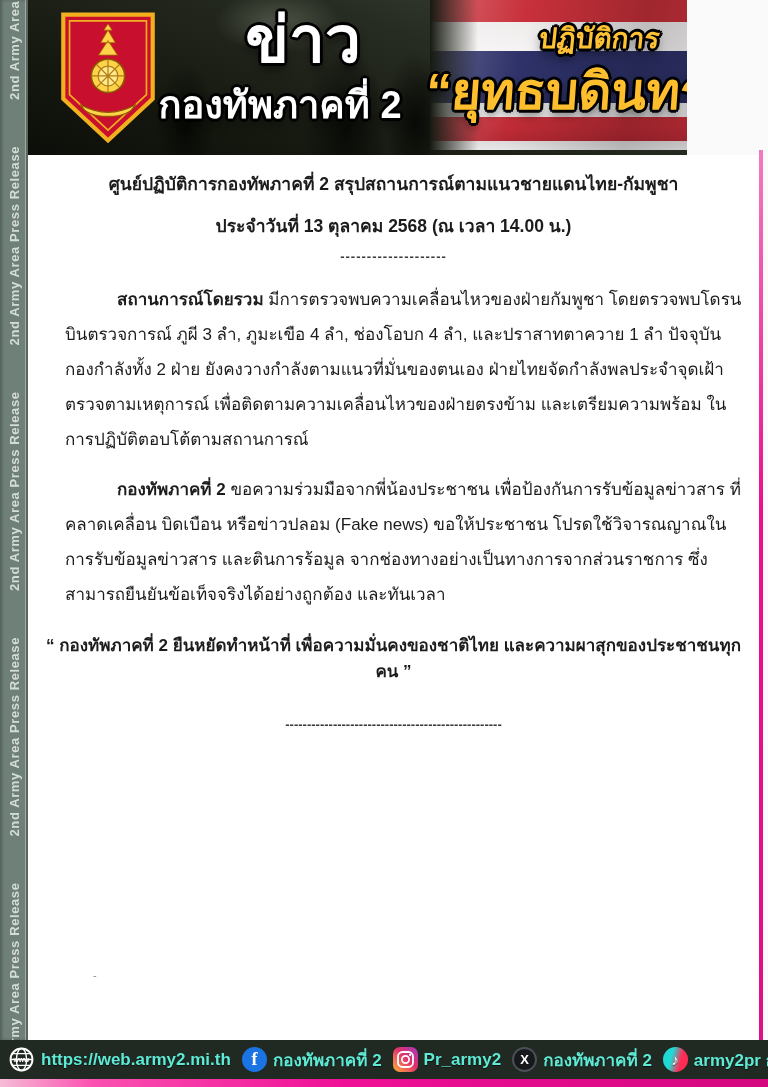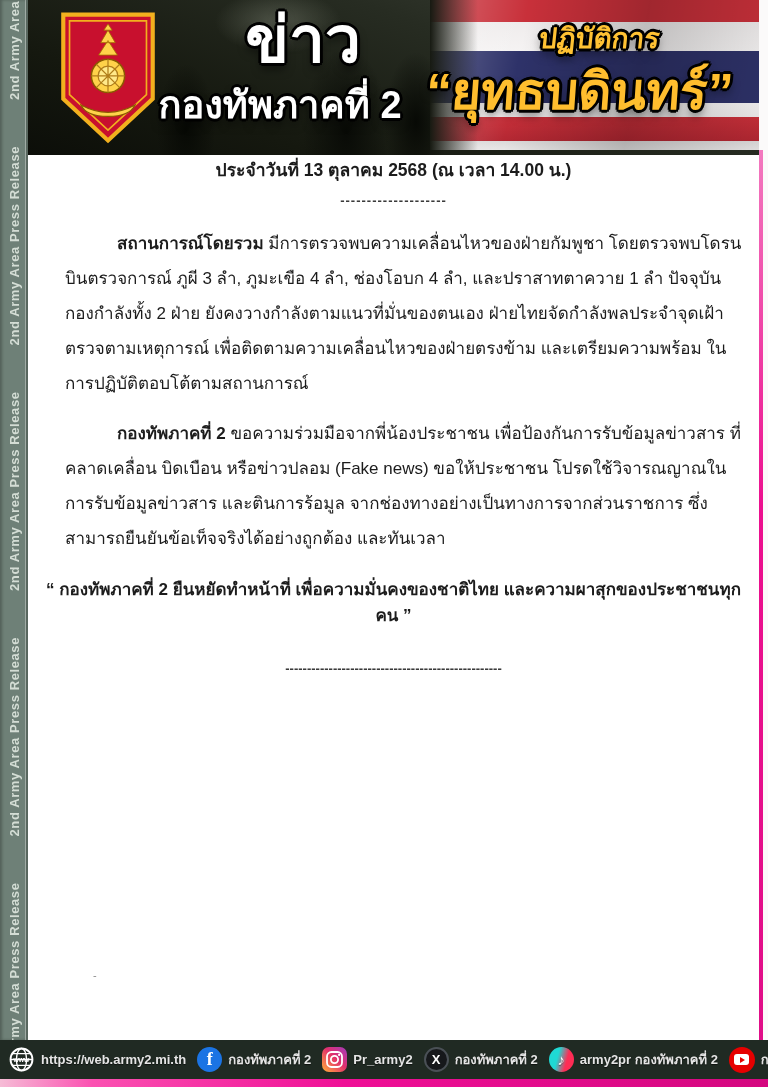--- a/index.html
+++ b/index.html
@@ -20,21 +20,21 @@
     position:absolute;left:0;top:1040px;width:1400px;height:28px;
     transform-origin:0 0;transform:rotate(-90deg) translateX(-42px);
     display:flex;align-items:center;gap:46px;
   }
   .sidebar-strip span{
     white-space:nowrap;color:#d4ddd5;font-size:13px;font-weight:bold;
     letter-spacing:.6px;
   }
   
   .header{
-    position:absolute;left:28px;top:0;width:731px;height:155px;overflow:hidden;
+    position:absolute;left:28px;top:0;width:659px;height:155px;overflow:hidden;
     background:
       radial-gradient(90px 45px at 250px 22px, rgba(150,156,140,.38), transparent 70%),
       radial-gradient(62px 120px at 318px 132px, rgba(8,10,6,.95), transparent 70%),
       radial-gradient(46px 100px at 388px 122px, rgba(6,8,4,.95), transparent 70%),
       radial-gradient(42px 92px at 158px 128px, rgba(6,8,4,.9), transparent 70%),
       linear-gradient(200deg,#41463c 0%,#272c22 35%,#15180f 75%,#0c0e09 100%);
   }
   .emblem{position:absolute;left:28px;top:7px;width:104px;height:142px;}
   .stroke-black{
     text-shadow:3px 0 0 #000,-3px 0 0 #000,0 3px 0 #000,0 -3px 0 #000,
@@ -93,21 +93,21 @@
   .stray{position:absolute;left:65px;top:814px;font-size:11px;color:#8a8a8a;}
   
   .edge-line{position:absolute;left:759px;top:150px;width:4px;height:890px;
     background:linear-gradient(180deg,rgba(236,16,143,.55),#ec108f 40%,#e00e88);}
   
   .footer{
     position:absolute;left:0;top:1040px;width:768px;height:39px;
     background:#202a23;display:flex;align-items:center;gap:11px;padding:0 8px;
   }
   .f-item{display:flex;align-items:center;gap:6px;cursor:pointer;}
-  .f-label{color:#e5e5e5;font-size:13px;font-weight:bold;white-space:nowrap;
+  .f-label{color:#5eead4;font-size:17px;font-weight:bold;white-space:nowrap;
     text-shadow:0 1px 1px rgba(0,0,0,.6);}
   .icon{flex:0 0 auto;display:flex;align-items:center;justify-content:center;}
   .fb{width:25px;height:25px;border-radius:50%;background:#1b74e4;color:#fff;
     font-weight:bold;font-size:18px;line-height:25px;text-align:center;
     font-family:"Liberation Serif",serif;}
   .ig{width:25px;height:25px;border-radius:7px;
     background:linear-gradient(45deg,#ffa53d 5%,#e1306c 55%,#a93ab6 95%);}
   .xx{width:25px;height:25px;border-radius:50%;background:#16181b;
     border:2px solid #4a5056;color:#fff;font-weight:bold;font-size:13px;
     line-height:21px;text-align:center;}
@@ -153,21 +153,22 @@
     </svg>
     <div class="news-title stroke-black">ข่าว</div>
     <div class="unit-title stroke-black">กองทัพภาคที่ 2</div>
     <div class="flag">
       <div class="op-label stroke-black">ปฏิบัติการ</div>
       <div class="op-name stroke-black">“ยุทธบดินทร์”</div>
     </div>
   </div>
 
   <div class="doc">
-    <div class="doc-title" style="margin-top:0;">ประจำวันที่ 13 ตุลาคม 2568 (ณ เวลา 14.00 น.)</div>
+    <div class="doc-title">ศูนย์ปฏิบัติการกองทัพภาคที่ 2 สรุปสถานการณ์ตามแนวชายแดนไทย-กัมพูชา</div>
+    <div class="doc-title" style="margin-top:12px;">ประจำวันที่ 13 ตุลาคม 2568 (ณ เวลา 14.00 น.)</div>
     <div class="divider">--------------------</div>
 
     <p class="para"><b>สถานการณ์โดยรวม</b><span> มีการตรวจพบความเคลื่อนไหวของฝ่ายกัมพูชา โดยตรวจพบโดรนบินตรวจการณ์ ภูผี 3 ลำ, ภูมะเขือ 4 ลำ, ช่องโอบก 4 ลำ, และปราสาทตาควาย 1 ลำ ปัจจุบันกองกำลังทั้ง 2 ฝ่าย ยังคงวางกำลังตามแนวที่มั่นของตนเอง ฝ่ายไทยจัดกำลังพลประจำจุดเฝ้าตรวจตามเหตุการณ์ เพื่อติดตามความเคลื่อนไหวของฝ่ายตรงข้าม และเตรียมความพร้อม ในการปฏิบัติตอบโต้ตามสถานการณ์</span></p>
 
     <p class="para"><b>กองทัพภาคที่ 2</b><span> ขอความร่วมมือจากพี่น้องประชาชน เพื่อป้องกันการรับข้อมูลข่าวสาร ที่คลาดเคลื่อน บิดเบือน หรือข่าวปลอม (Fake news) ขอให้ประชาชน โปรดใช้วิจารณญาณในการรับข้อมูลข่าวสาร และตินการร้อมูล จากช่องทางอย่างเป็นทางการจากส่วนราชการ ซึ่งสามารถยืนยันข้อเท็จจริงได้อย่างถูกต้อง และทันเวลา</span></p>
 
     <div class="quote">“ กองทัพภาคที่ 2 ยืนหยัดทำหน้าที่ เพื่อความมั่นคงของชาติไทย และความผาสุกของประชาชนทุกคน ”</div>
     <div class="divider second">--------------------------------------------------</div>
     <div class="stray">-</div>
   </div>

